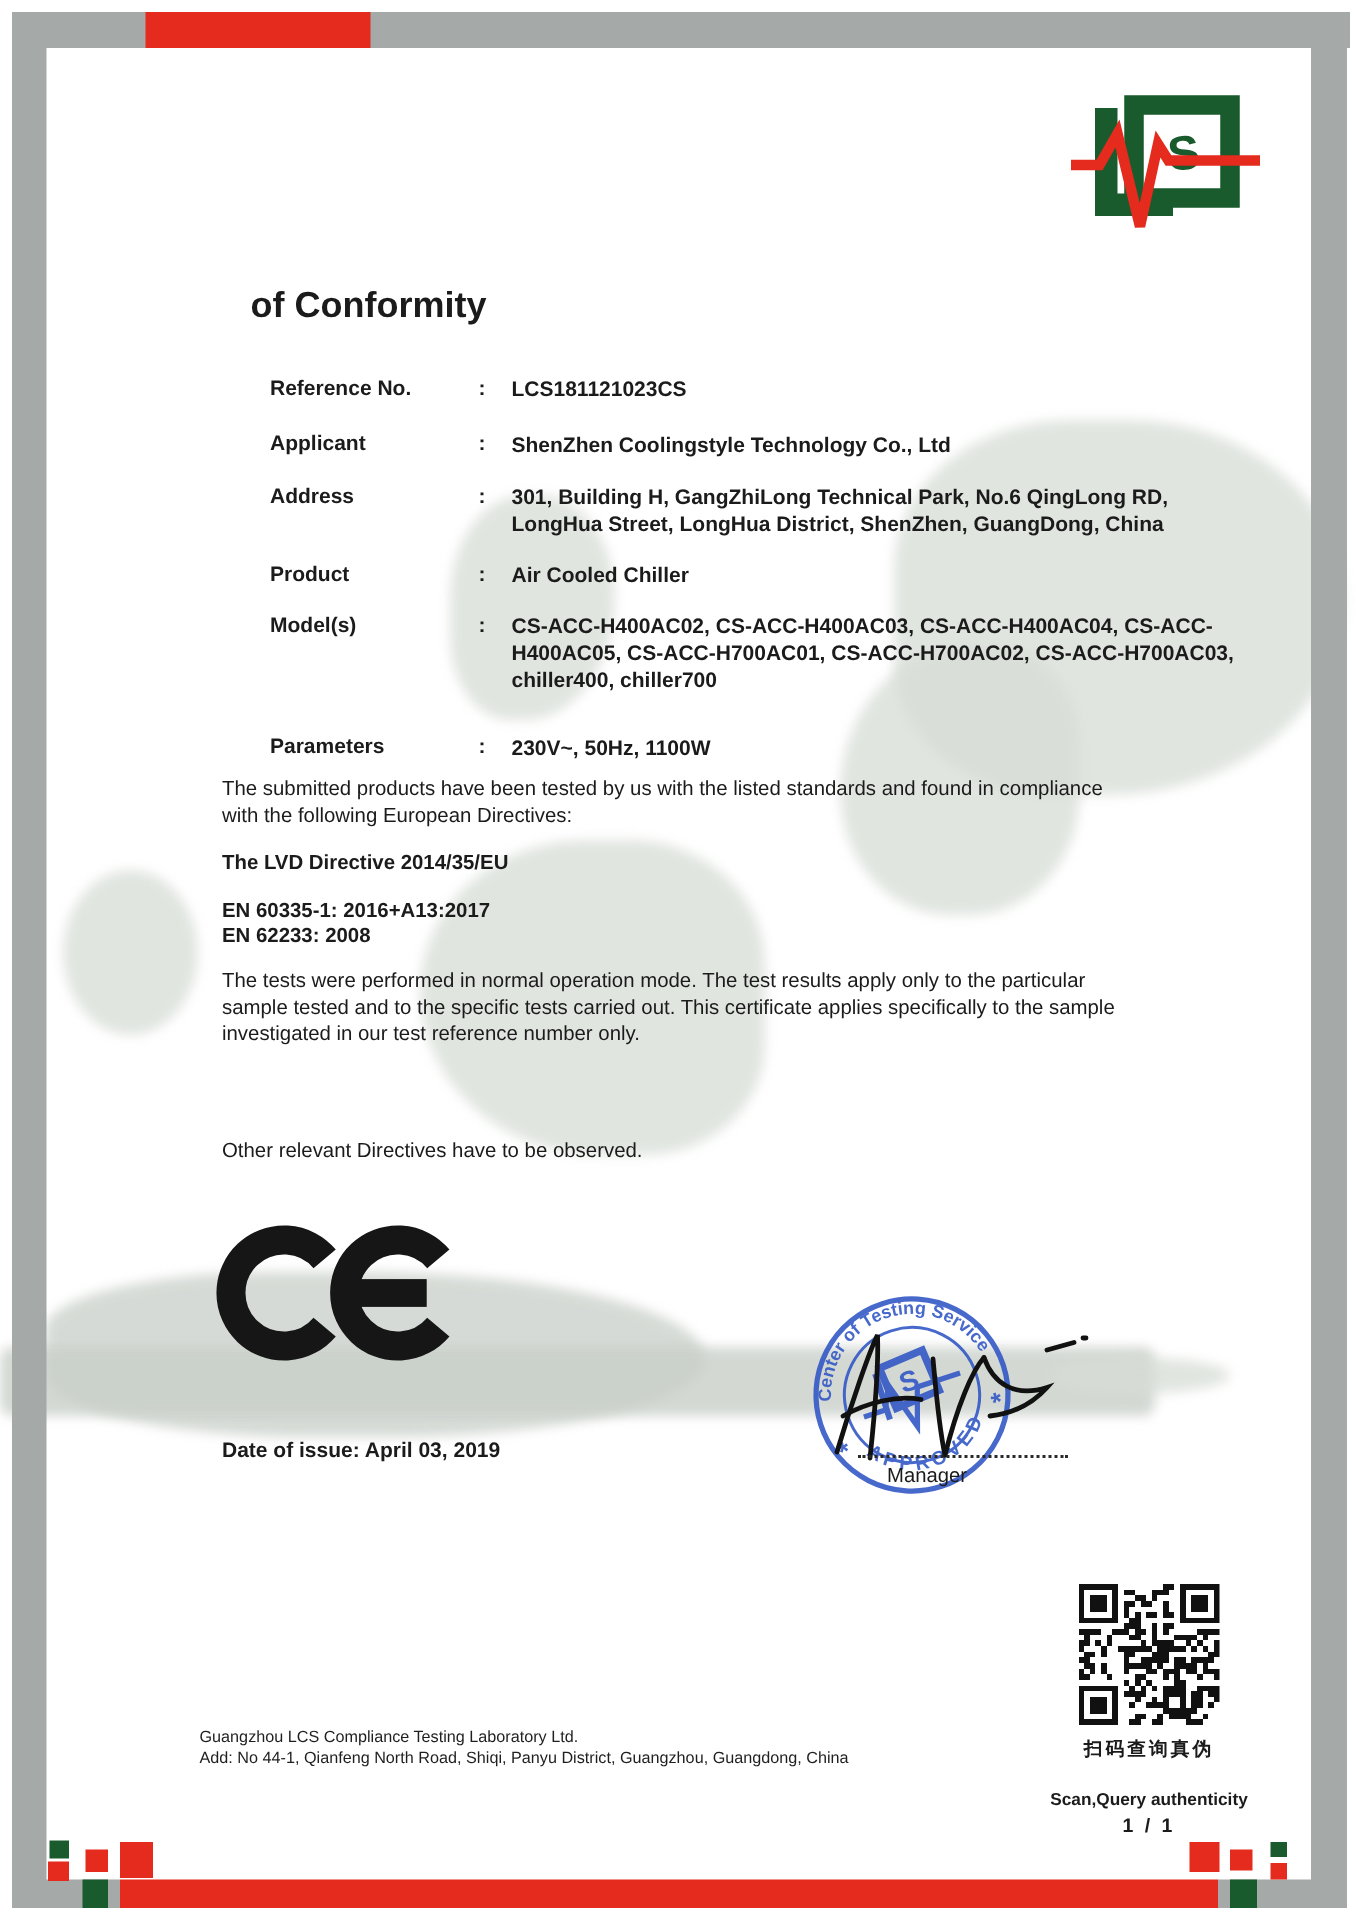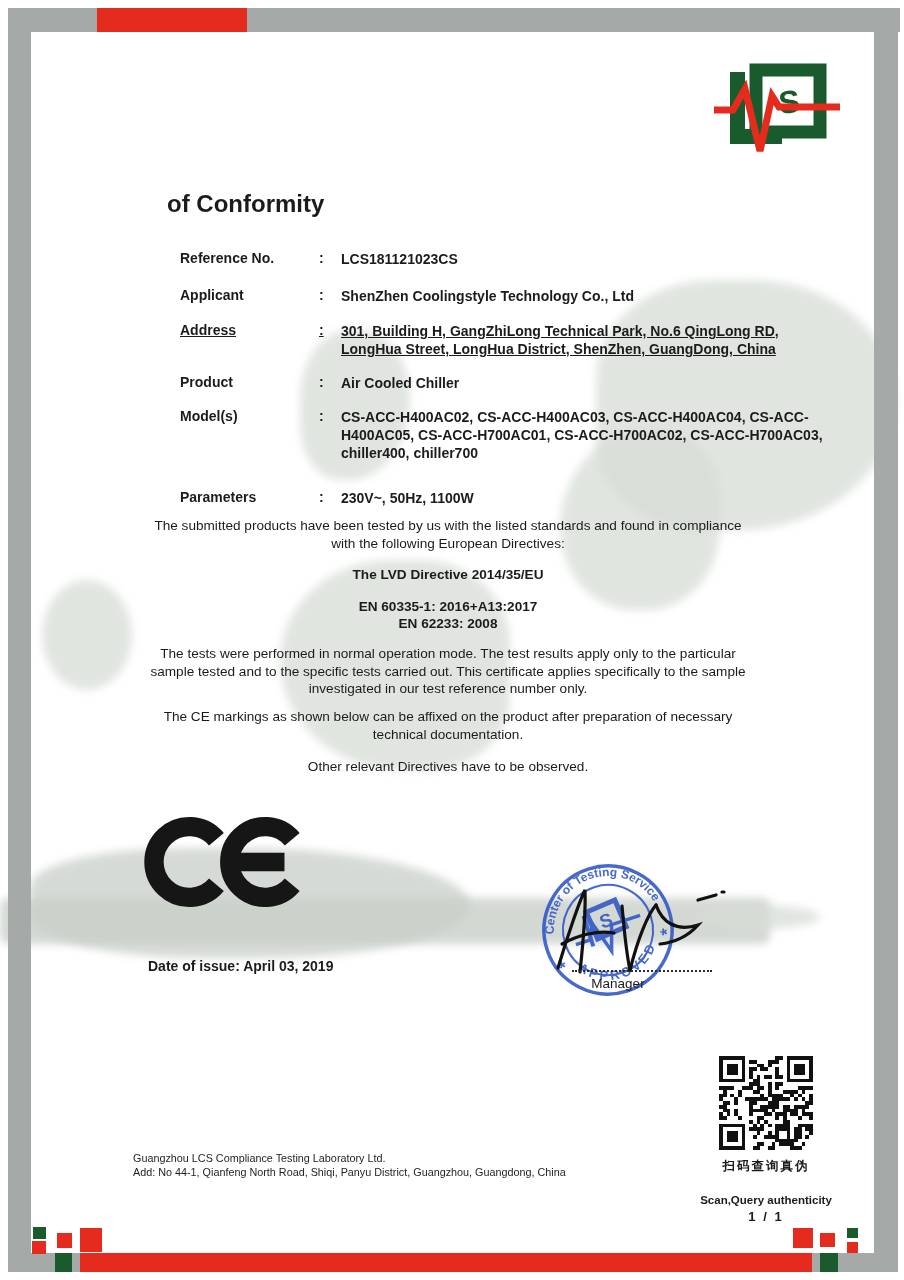--- a/index.html
+++ b/index.html
@@ -16,21 +16,21 @@
   .wm{position:absolute;background:#d7ddd6;opacity:.75;filter:blur(4px);}
   
   .title-main{position:absolute;left:166px;top:142px;font-size:38px;font-weight:bold;letter-spacing:1px;}
   .title-sub{position:absolute;left:167px;top:190px;font-size:24px;font-weight:bold;}
   
   .field-row{position:absolute;left:148px;display:flex;width:680px;}
   .field-label{width:139px;font-size:14px;font-weight:bold;flex:0 0 139px;padding-left:32px;}
   .field-colon{width:22px;font-size:14px;font-weight:bold;flex:0 0 22px;}
   .field-value{width:495px;font-size:14px;font-weight:bold;line-height:18px;}
   
-  .para{position:absolute;left:148px;width:600px;font-size:13.6px;line-height:17.5px;text-align:center;}
+  .para{position:absolute;left:148px;width:600px;font-size:13.6px;line-height:17.5px;}
   .para.bold{font-weight:bold;}
   
   .date-line{position:absolute;left:148px;top:958px;font-size:14px;font-weight:bold;}
   
   .stamp{position:absolute;left:528px;top:855px;opacity:.88;}
   .signature{position:absolute;left:540px;top:872px;}
   .sig-dots{position:absolute;left:572px;top:970px;width:140px;border-bottom:2px dotted #2a2a2a;}
   .manager{position:absolute;left:548px;top:976px;width:140px;text-align:center;font-size:13.5px;}
   
   .qr-block{position:absolute;left:690px;top:1056px;width:152px;text-align:center;}
@@ -89,21 +89,21 @@
   <div class="field-row" style="top:250px;">
     <span class="field-label">Reference No.</span>
     <span class="field-colon">:</span>
     <span class="field-value">LCS181121023CS</span>
   </div>
   <div class="field-row" style="top:287px;">
     <span class="field-label">Applicant</span>
     <span class="field-colon">:</span>
     <span class="field-value">ShenZhen Coolingstyle Technology Co., Ltd</span>
   </div>
-  <div class="field-row" style="top:322px;text-decoration:underline;">
+  <div class="field-row" style="top:322px;">
     <span class="field-label">Address</span>
     <span class="field-colon">:</span>
     <span class="field-value">301, Building H, GangZhiLong Technical Park, No.6 QingLong RD, LongHua Street, LongHua District, ShenZhen, GuangDong, China</span>
   </div>
   <div class="field-row" style="top:374px;">
     <span class="field-label">Product</span>
     <span class="field-colon">:</span>
     <span class="field-value">Air Cooled Chiller</span>
   </div>
   <div class="field-row" style="top:408px;">
@@ -115,21 +115,20 @@
     <span class="field-label">Parameters</span>
     <span class="field-colon">:</span>
     <span class="field-value">230V~, 50Hz, 1100W</span>
   </div>
 
   <div class="para" style="top:517px;">The submitted products have been tested by us with the listed standards and found in compliance with the following European Directives:</div>
   <div class="para bold" style="top:566px;">The LVD Directive 2014/35/EU</div>
   <div class="para bold" style="top:598px;">EN 60335-1: 2016+A13:2017</div>
   <div class="para bold" style="top:615px;">EN 62233: 2008</div>
   <div class="para" style="top:645px;">The tests were performed in normal operation mode. The test results apply only to the particular sample tested and to the specific tests carried out. This certificate applies specifically to the sample investigated in our test reference number only.</div>
-  <div class="para" style="top:708px;">The CE markings as shown below can be affixed on the product after preparation of necessary technical documentation.</div>
   <div class="para" style="top:758px;">Other relevant Directives have to be observed.</div>
 
   <svg class="abs" style="left:143px;top:810px;" width="160" height="104" viewBox="0 0 190 110">
     <path d="M 87.2 28 A 42 42 0 1 0 87.2 82" fill="none" stroke="#161616" stroke-width="23"></path>
     <path d="M 177.2 28 A 42 42 0 1 0 177.2 82" fill="none" stroke="#161616" stroke-width="23"></path>
     <rect x="112" y="44" width="56" height="22" fill="#161616"></rect>
   </svg>
 
   <div class="date-line">Date of issue: April 03, 2019</div>
 

